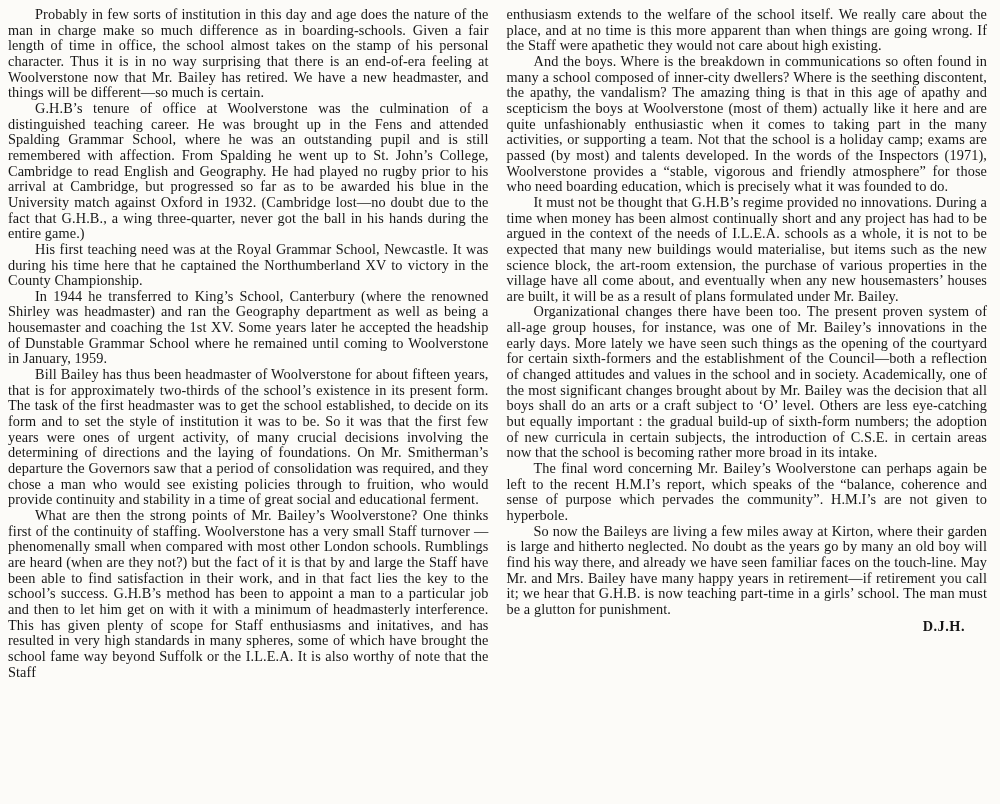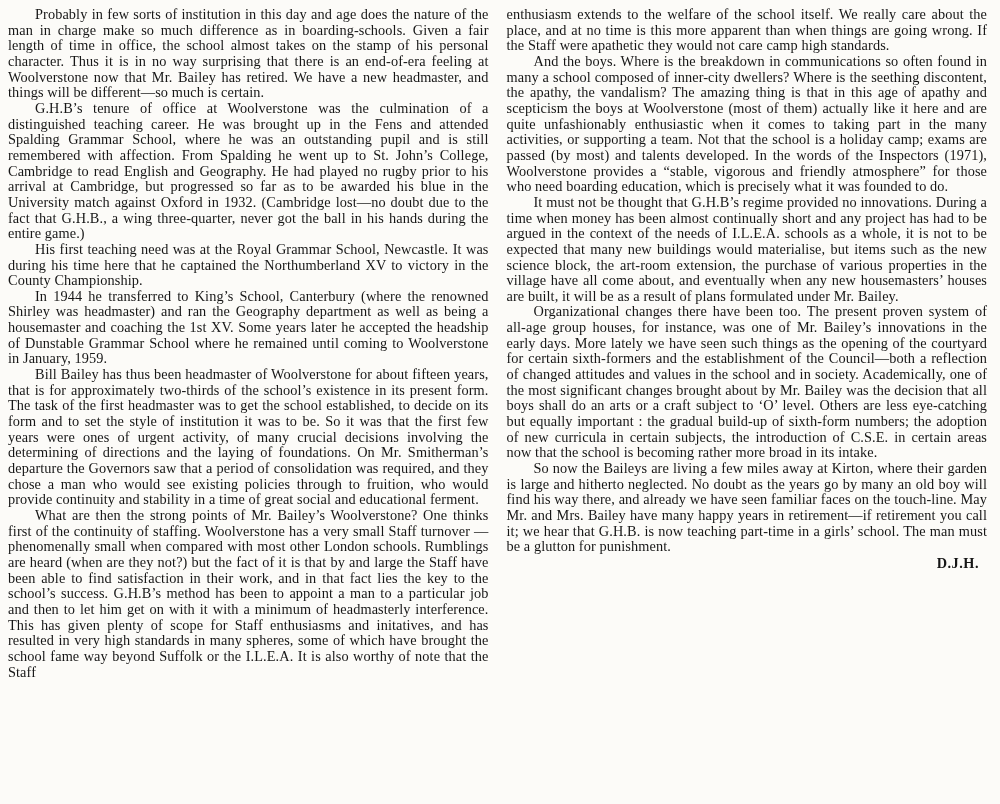--- a/index.html
+++ b/index.html
@@ -30,39 +30,40 @@
   .para {
     margin: 0;
     text-indent: 27px;
     text-align: justify;
     text-justify: inter-word;
   }
   .para.no-indent {
     text-indent: 0;
   }
   .signature {
-    margin: 1px 8px 0 0;
+    margin: 1px 22px 0 0;
     text-align: right;
     font-weight: bold;
     letter-spacing: 0.5px;
   }
 </style>
 </head>
 <body>
 
 <div class="page">
   <div class="column">
     <p class="para">Probably in few sorts of institution in this day and age does the nature of the man in charge make so much difference as in boarding-schools. Given a fair length of time in office, the school almost takes on the stamp of his personal character. Thus it is in no way surprising that there is an end-of-era feeling at Woolverstone now that Mr. Bailey has retired. We have a new headmaster, and things will be different—so much is certain.</p>
     <p class="para">G.H.B’s tenure of office at Woolverstone was the culmination of a distinguished teaching career. He was brought up in the Fens and attended Spalding Grammar School, where he was an outstanding pupil and is still remembered with affection. From Spalding he went up to St. John’s College, Cambridge to read English and Geography. He had played no rugby prior to his arrival at Cambridge, but progressed so far as to be awarded his blue in the University match against Oxford in 1932. (Cambridge lost—no doubt due to the fact that G.H.B., a wing three-quarter, never got the ball in his hands during the entire game.)</p>
     <p class="para">His first teaching need was at the Royal Grammar School, Newcastle. It was during his time here that he captained the Northumberland XV to victory in the County Championship.</p>
     <p class="para">In 1944 he transferred to King’s School, Canterbury (where the renowned Shirley was headmaster) and ran the Geography department as well as being a housemaster and coaching the 1st XV. Some years later he accepted the headship of Dunstable Grammar School where he remained until coming to Woolverstone in January, 1959.</p>
     <p class="para">Bill Bailey has thus been headmaster of Woolverstone for about fifteen years, that is for approximately two-thirds of the school’s existence in its present form. The task of the first headmaster was to get the school established, to decide on its form and to set the style of institution it was to be. So it was that the first few years were ones of urgent activity, of many crucial decisions involving the determining of directions and the laying of foundations. On Mr. Smitherman’s departure the Governors saw that a period of consolidation was required, and they chose a man who would see existing policies through to fruition, who would provide continuity and stability in a time of great social and educational ferment.</p>
     <p class="para">What are then the strong points of Mr. Bailey’s Woolverstone? One thinks first of the continuity of staffing. Woolverstone has a very small Staff turnover — phenomenally small when compared with most other London schools. Rumblings are heard (when are they not?) but the fact of it is that by and large the Staff have been able to find satisfaction in their work, and in that fact lies the key to the school’s success. G.H.B’s method has been to appoint a man to a particular job and then to let him get on with it with a minimum of headmasterly interference. This has given plenty of scope for Staff enthusiasms and initatives, and has resulted in very high standards in many spheres, some of which have brought the school fame way beyond Suffolk or the I.L.E.A. It is also worthy of note that the Staff</p>
   </div>
   <div class="column">
-    <p class="para no-indent">enthusiasm extends to the welfare of the school itself. We really care about the place, and at no time is this more apparent than when things are going wrong. If the Staff were apathetic they would not care camp high standards.</p>
+    <p class="para no-indent">enthusiasm extends to the welfare of the school itself. We really care about the place, and at no time is this more apparent than when things are going wrong. If the Staff were apathetic they would not care about high existing.</p>
     <p class="para">And the boys. Where is the breakdown in communications so often found in many a school composed of inner-city dwellers? Where is the seething discontent, the apathy, the vandalism? The amazing thing is that in this age of apathy and scepticism the boys at Woolverstone (most of them) actually like it here and are quite unfashionably enthusiastic when it comes to taking part in the many activities, or supporting a team. Not that the school is a holiday camp; exams are passed (by most) and talents developed. In the words of the Inspectors (1971), Woolverstone provides a “stable, vigorous and friendly atmosphere” for those who need boarding education, which is precisely what it was founded to do.</p>
     <p class="para">It must not be thought that G.H.B’s regime provided no innovations. During a time when money has been almost continually short and any project has had to be argued in the context of the needs of I.L.E.A. schools as a whole, it is not to be expected that many new buildings would materialise, but items such as the new science block, the art-room extension, the purchase of various properties in the village have all come about, and eventually when any new housemasters’ houses are built, it will be as a result of plans formulated under Mr. Bailey.</p>
     <p class="para">Organizational changes there have been too. The present proven system of all-age group houses, for instance, was one of Mr. Bailey’s innovations in the early days. More lately we have seen such things as the opening of the courtyard for certain sixth-formers and the establishment of the Council—both a reflection of changed attitudes and values in the school and in society. Academically, one of the most significant changes brought about by Mr. Bailey was the decision that all boys shall do an arts or a craft subject to ‘O’ level. Others are less eye-catching but equally important : the gradual build-up of sixth-form numbers; the adoption of new curricula in certain subjects, the introduction of C.S.E. in certain areas now that the school is becoming rather more broad in its intake.</p>
+    <p class="para">The final word concerning Mr. Bailey’s Woolverstone can perhaps again be left to the recent H.M.I’s report, which speaks of the “balance, coherence and sense of purpose which pervades the community”. H.M.I’s are not given to hyperbole.</p>
     <p class="para">So now the Baileys are living a few miles away at Kirton, where their garden is large and hitherto neglected. No doubt as the years go by many an old boy will find his way there, and already we have seen familiar faces on the touch-line. May Mr. and Mrs. Bailey have many happy years in retirement—if retirement you call it; we hear that G.H.B. is now teaching part-time in a girls’ school. The man must be a glutton for punishment.</p>
     <p class="signature">D.J.H.</p>
   </div>
 </div>
 
 </body></html>

